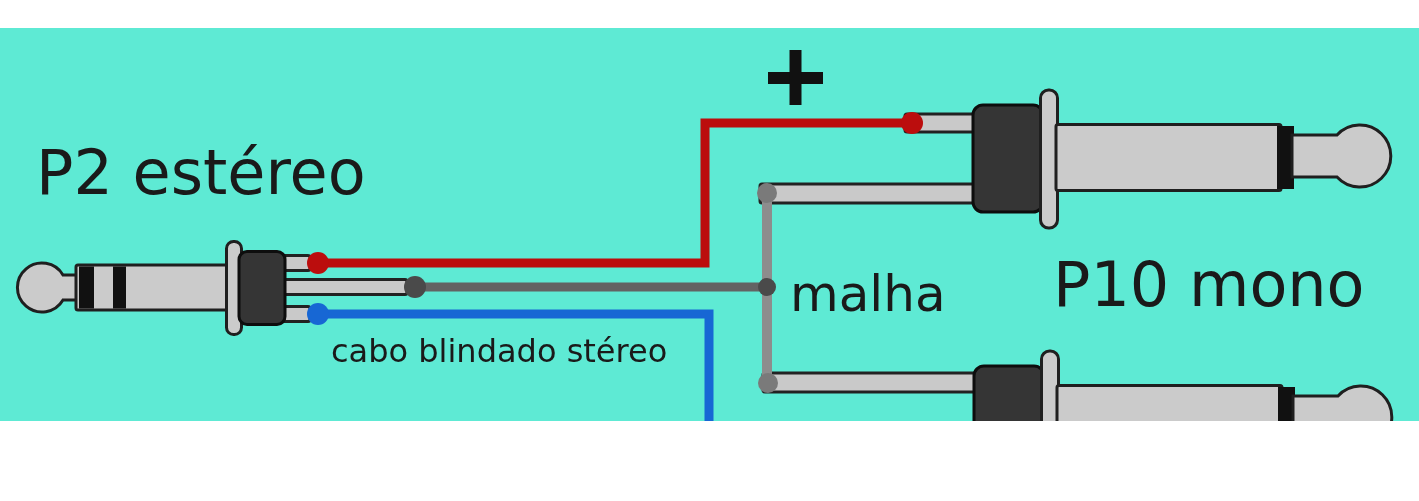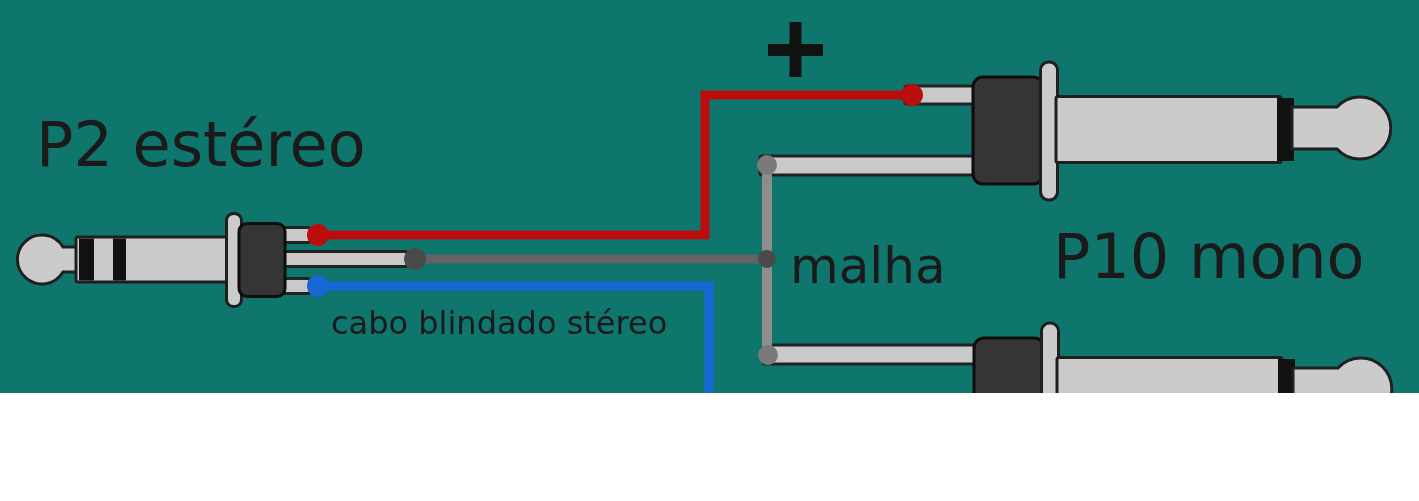--- a/index.html
+++ b/index.html
@@ -1,16 +1,16 @@
 <!DOCTYPE html>
 <html><head>
 <meta charset="utf-8">
 <style>
   html, body { margin: 0; padding: 0; background: #ffffff; }
-  .stage { position: relative; width: 1419px; height: 393px; background: #0f766e; overflow: hidden; }
+  .stage { position: relative; width: 1419px; height: 393px; background: #5eead4; overflow: hidden; margin-top: 28px; }
   svg { display: block; }
   .metal  { fill: #cbcbcb; stroke: #1f1f1f; stroke-width: 3; }
   .lug    { fill: #c9c9c9; stroke: #222222; stroke-width: 3; }
   .darkbody { fill: #353535; stroke: #0d0d0d; stroke-width: 3; }
   .band   { fill: #111111; stroke: none; }
   .wire   { fill: none; stroke-width: 9; stroke-linejoin: miter; }
   .link   { fill: none; stroke-width: 10; }
   .sign   { fill: #111111; stroke: none; }
   text {
     font-family: "DejaVu Sans", "Liberation Sans", sans-serif;

